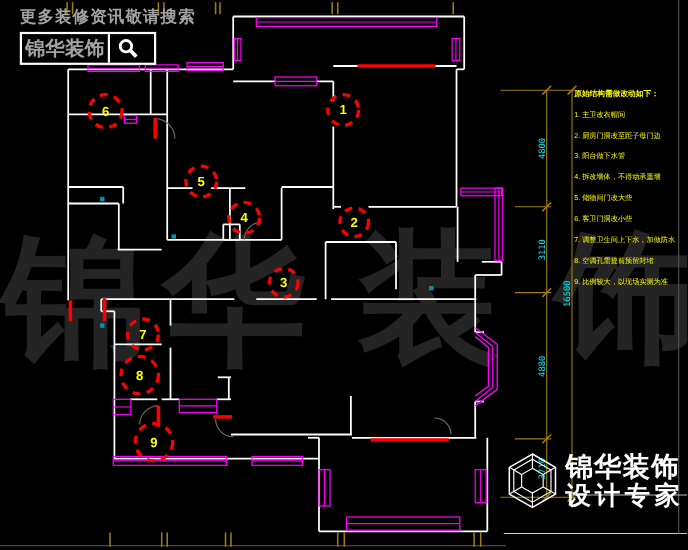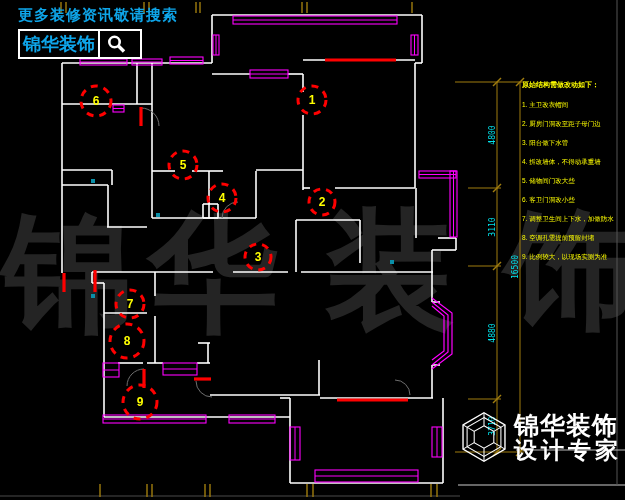--- a/index.html
+++ b/index.html
@@ -1,20 +1,20 @@
 <!DOCTYPE html>
 <html><head>
 <meta charset="utf-8">
 <style>
   html,body{margin:0;padding:0;background:#000;}
   .stage{position:relative;width:625px;height:500px;background:#000;overflow:hidden;
          font-family:"Liberation Sans","DejaVu Sans",sans-serif;}
   svg.plan{position:absolute;left:0;top:0;}
   
-  .promo{position:absolute;left:18px;top:6px;color:#0ea5e9;z-index:5;text-align:right;}
+  .promo{position:absolute;left:18px;top:6px;color:#a3a3a3;z-index:5;text-align:right;}
   .promo .tagline{font-size:15px;font-weight:bold;letter-spacing:1px;white-space:nowrap;}
   .brandbox{margin-top:4px;width:120px;height:26px;border:2px solid #fff;display:flex;align-items:center;}
   .brandbox .brand{font-size:18px;font-weight:bold;padding:0 3px;white-space:nowrap;}
   .brandbox .sep{width:2px;height:26px;background:#fff;}
   .brandbox .mag{width:32px;display:flex;align-items:center;justify-content:center;}
   
   .notes{position:absolute;left:522px;top:80px;width:100px;color:#ffff00;z-index:4;}
   .notes .ntitle{font-size:7px;font-weight:bold;white-space:nowrap;margin-bottom:5px;transform-origin:left top;}
   .notes .nitem{font-size:6.5px;line-height:19px;white-space:nowrap;}
   

